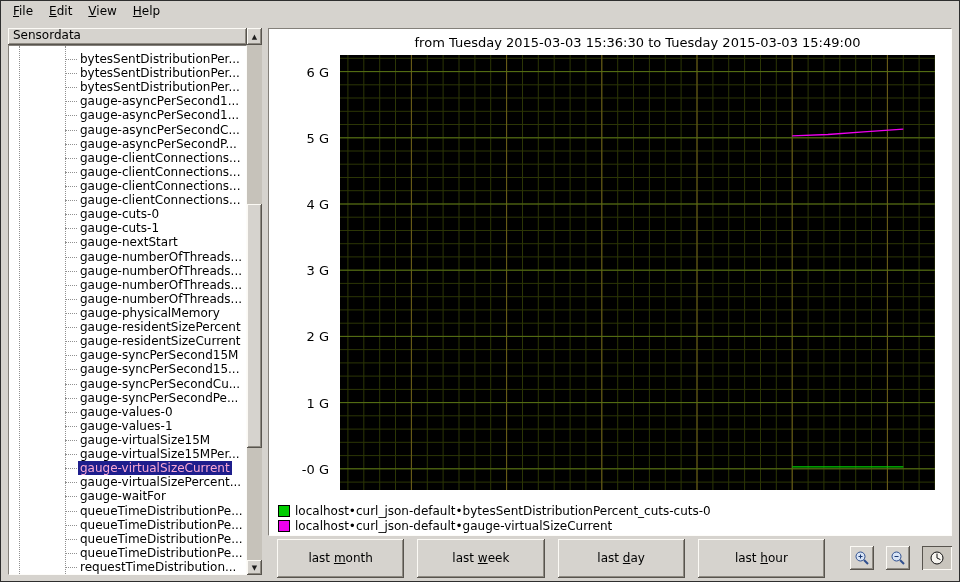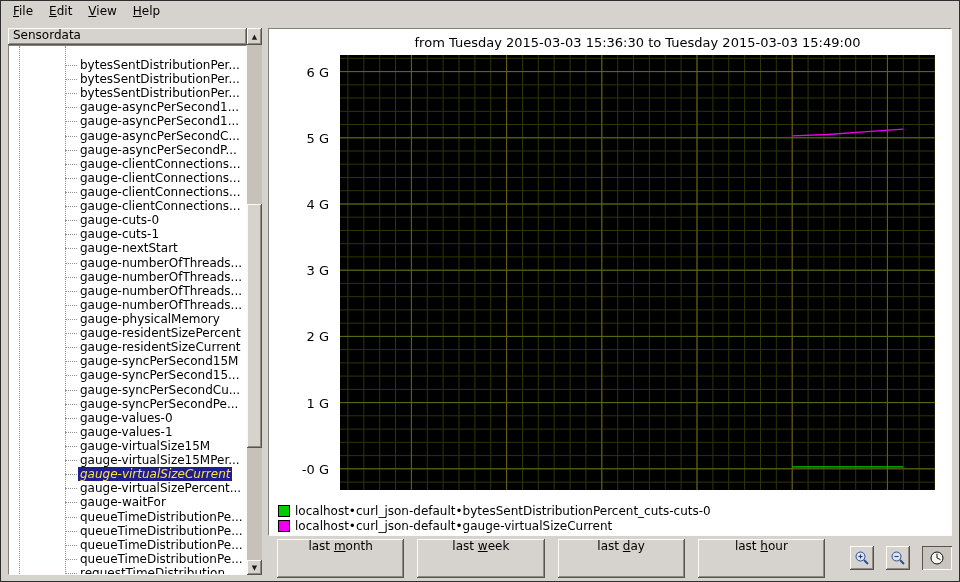--- a/index.html
+++ b/index.html
@@ -12,48 +12,48 @@
   
   .menubar{position:absolute;left:0;top:0;right:0;height:20px;display:flex;align-items:center;padding-left:4px;font-size:12px;text-align:center;}
   .menu-item{padding:2px 8px;cursor:default;}
 
   
   .sidebar{position:absolute;left:7px;top:27px;width:254px;height:547px;display:grid;
            grid-template-columns:1fr 15px;grid-template-rows:17px 1fr;}
   .tree-header{font-size:12px;line-height:15px;padding-left:5px;overflow:hidden;white-space:nowrap;}
   .scroll-btn{font-size:7px;display:flex;align-items:center;justify-content:center;color:#1c1c1c;}
   .list-wrap{background:#fff;border:1px solid;border-color:#84807a #fdfcf9 #fdfcf9 #84807a;position:relative;overflow:hidden;}
-  .tree-list{position:absolute;inset:0;padding-top:12px;}
+  .tree-list{position:absolute;inset:0;padding-top:6px;}
   .guide{position:absolute;top:0;bottom:0;width:0;border-left:1px dotted #909090;}
   .g1{left:10px}.g2{left:56px}
   .tree-item{position:relative;height:14.12px;line-height:14.12px;font-size:12px;padding-left:69px;white-space:nowrap;cursor:default;}
   .tree-item::before{content:"";position:absolute;left:56px;top:7px;width:12px;border-top:1px dotted #909090;}
   .tree-label{padding:0 2px;}
-  .tree-item.selected .tree-label{background:var(--sel,#1e1e8c);color:#fde047;font-style:italic;}
+  .tree-item.selected .tree-label{background:var(--sel,#1e1e8c);color:#f9a8d4;}
   .scrollbar{position:relative;background:#c6c2ba;}
   .sb-thumb{position:absolute;left:0;right:0;top:30%;height:46%;}
   .sb-down{position:absolute;left:0;right:0;bottom:0;height:15px;}
 
   
   .chartpanel{position:absolute;left:267px;top:27px;width:684px;height:508px;background:#fff;
               border:1px solid;border-color:#84807a #fdfcf9 #fdfcf9 #84807a;box-sizing:border-box;}
   .chart-title{position:absolute;left:71px;top:6px;width:595px;text-align:center;font-size:13px;}
   .plot{position:absolute;left:71px;top:26px;width:595px;height:435px;background:var(--plotbg,#000);}
   .plot svg{display:block;width:595px;height:435px;}
   .ylabels{position:absolute;left:0;top:26px;width:64px;height:435px;}
   .ytick{position:absolute;right:4px;font-size:13px;white-space:nowrap;}
   .xlabels{position:absolute;left:71px;top:462px;width:595px;height:16px;}
   .xtick{position:absolute;width:50px;text-align:center;font-size:12px;}
   .legend{position:absolute;left:9px;top:474px;font-size:12px;}
   .legend-row{display:flex;align-items:center;height:15px;white-space:nowrap;}
   .swatch{display:inline-block;width:10px;height:10px;border:1px solid #000;margin-right:5px;flex:0 0 auto;}
 
   
   .toolbar{position:absolute;left:267px;top:544px;width:684px;height:26px;display:flex;align-items:center;}
-  .tbtn{width:131px;height:39px;margin-right:13px;font-size:12px;display:flex;align-items:flex-start;justify-content:center;cursor:default;}
+  .tbtn{width:131px;height:39px;margin-right:13px;font-size:12px;display:flex;align-items:center;justify-content:center;cursor:default;}
   .tbtn:first-child{margin-left:9px;}
   .icon-group{margin-left:auto;display:flex;align-items:center;}
   .icon-btn{width:24px;height:24px;display:flex;align-items:center;justify-content:center;margin-left:12px;}
   .icon-btn.wide{width:30px;}
 </style>
 </head>
 <body>
 
 <div class="window">
 

